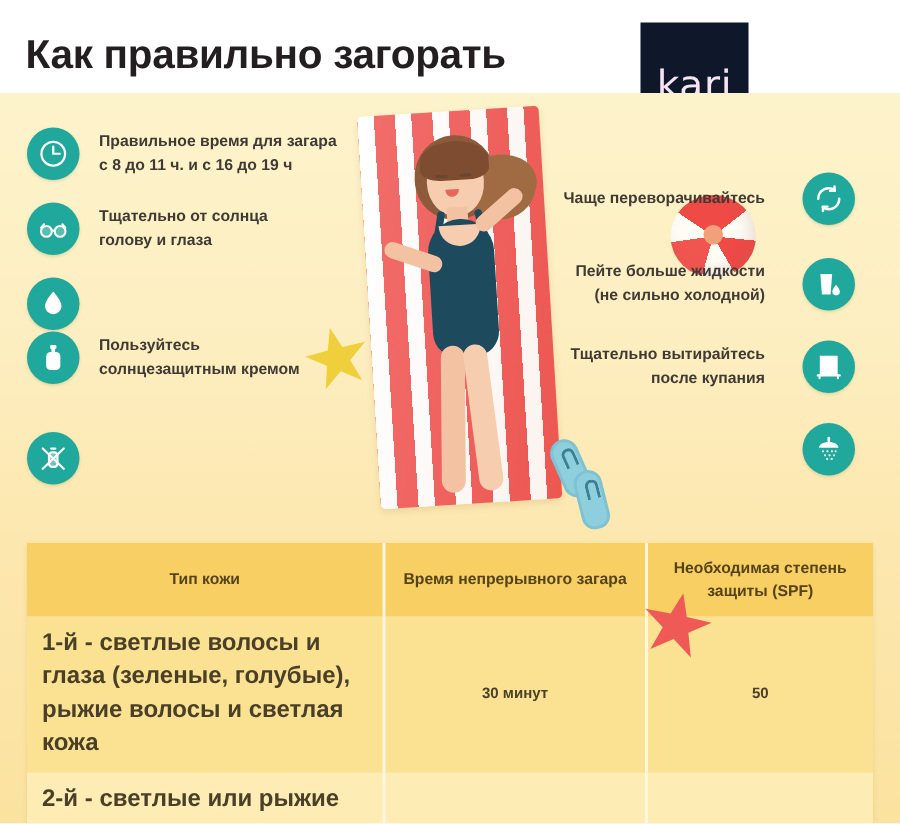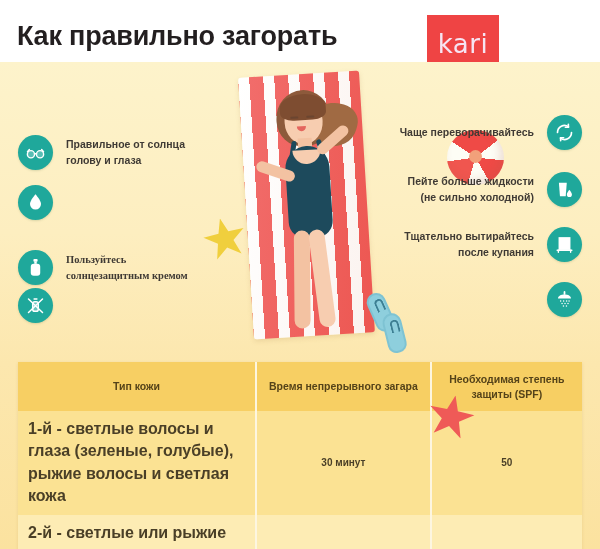--- a/index.html
+++ b/index.html
@@ -17,22 +17,22 @@
     background:#ffffff;
   }
   .page-title {
     position:absolute; left:17px; top:9px;
     font-size:27px; font-weight:bold; color:#231f20;
     letter-spacing:-0.2px; white-space:nowrap;
   }
   .logo-box {
     position:absolute; right:9px; top:3px;
     width:72px; height:57px;
-    background:#ef4444;
-    display:flex; align-items:center; justify-content:center;
+    background:#0f172a;
+    display:flex; align-items:flex-end; justify-content:center;
   }
   .logo-text {
     color:#f6e4f2; font-size:26px; letter-spacing:0.5px;
     font-family:"DejaVu Sans", sans-serif;
   }
 
   
   .panel {
     position:absolute; left:0; top:62px; width:600px; height:487px;
     background:linear-gradient(180deg,#fdf3cb 0%, #fdeec0 35%, #fce7ae 62%, #fbe29f 100%);
@@ -160,41 +160,41 @@
   .flipflop .thong {
     position:absolute; left:5px; top:5px; width:9px; height:13px;
     border:2px solid #3d7f93; border-bottom:none; border-radius:7px 7px 0 0;
   }
   .flipflop-a { left:371px; top:230px; transform:rotate(-24deg); }
   .flipflop-b { left:385px; top:251px; transform:rotate(-14deg); }
 
   
   .tip { position:absolute; display:flex; align-items:center; }
   .tip-left { left:18px; }
-  .tip-right { right:18px; flex-direction:row-reverse; }
+  .tip-right { right:30px; flex-direction:row-reverse;gap:12px; }
 
   .tip-icon {
     width:35px; height:35px; border-radius:50%;
     background:#1fa89b; flex:0 0 35px;
     display:flex; align-items:center; justify-content:center;
     box-shadow:0 1px 2px rgba(120,140,90,.25);
   }
   .tip-icon svg { width:21px; height:21px; display:block; }
 
   .tip-text {
     font-size:10.5px; font-weight:bold; color:#3f3a34;
     line-height:1.45; white-space:pre-line;
   }
   .tip-left .tip-text { margin-left:13px; text-align:left; }
   .tip-right .tip-text { margin-right:13px; text-align:right; }
 
   .lt1 { top:23px; }
   .lt2 { top:73px; }
   .lt3 { top:123px; }
-  .lt4 { top:188px;font-family:Liberation Serif, serif; }
+  .lt4 { top:159px; }
   .lt5 { top:226px; }
 
   .rt1 { top:53px; }
   .rt2 { top:110px; }
   .rt3 { top:165px; }
   .rt4 { top:220px; }
 
   
   .sun-table {
     position:absolute; left:18px; top:300px; width:564px;
@@ -267,31 +267,41 @@
   </div>
   <div class="starfish starfish-yellow"></div>
   <div class="starfish starfish-red"></div>
   <div class="flipflop flipflop-a">
     <div class="thong"></div>
   </div>
   <div class="flipflop flipflop-b">
     <div class="thong"></div>
   </div>
 
+  <div class="tip tip-left lt1">
+    <div class="tip-icon">
+      <svg viewBox="0 0 24 24" fill="none" stroke="#ffffff" stroke-width="1.7">
+        <circle cx="12" cy="12" r="9"></circle>
+          <path d="M12 6.5V12h5" stroke-linecap="round"></path>
+      </svg>
+    </div>
+    <div class="tip-text">Правильное время для загара
+с 8 до 11 ч. и с 16 до 19 ч</div>
+  </div>
 
   <div class="tip tip-left lt2">
     <div class="tip-icon">
       <svg viewBox="0 0 24 24" fill="none" stroke="#ffffff" stroke-width="1.6">
         <circle cx="6.8" cy="14" r="4.1" fill="#ffffff" fill-opacity=".25"></circle>
         <circle cx="17.2" cy="14" r="4.1" fill="#ffffff" fill-opacity=".25"></circle>
         <path d="M10.9 13.4h2.2" stroke-linecap="round"></path>
         <path d="M2.8 11.2l2.2-2.6M21.2 11.2l-2.2-2.6" stroke-linecap="round"></path>
       </svg>
     </div>
-    <div class="tip-text">Правильное от солнца
+    <div class="tip-text">Тщательно от солнца
 голову и глаза</div>
   </div>
 
   <div class="tip tip-left lt3">
     <div class="tip-icon">
       <svg viewBox="0 0 24 24" fill="#ffffff">
         <path d="M12 2.6c0 0-6.3 7-6.3 11.1A6.3 6.3 0 0 0 12 20a6.3 6.3 0 0 0 6.3-6.3C18.3 9.6 12 2.6 12 2.6z"></path>
       </svg>
     </div>
   </div>

